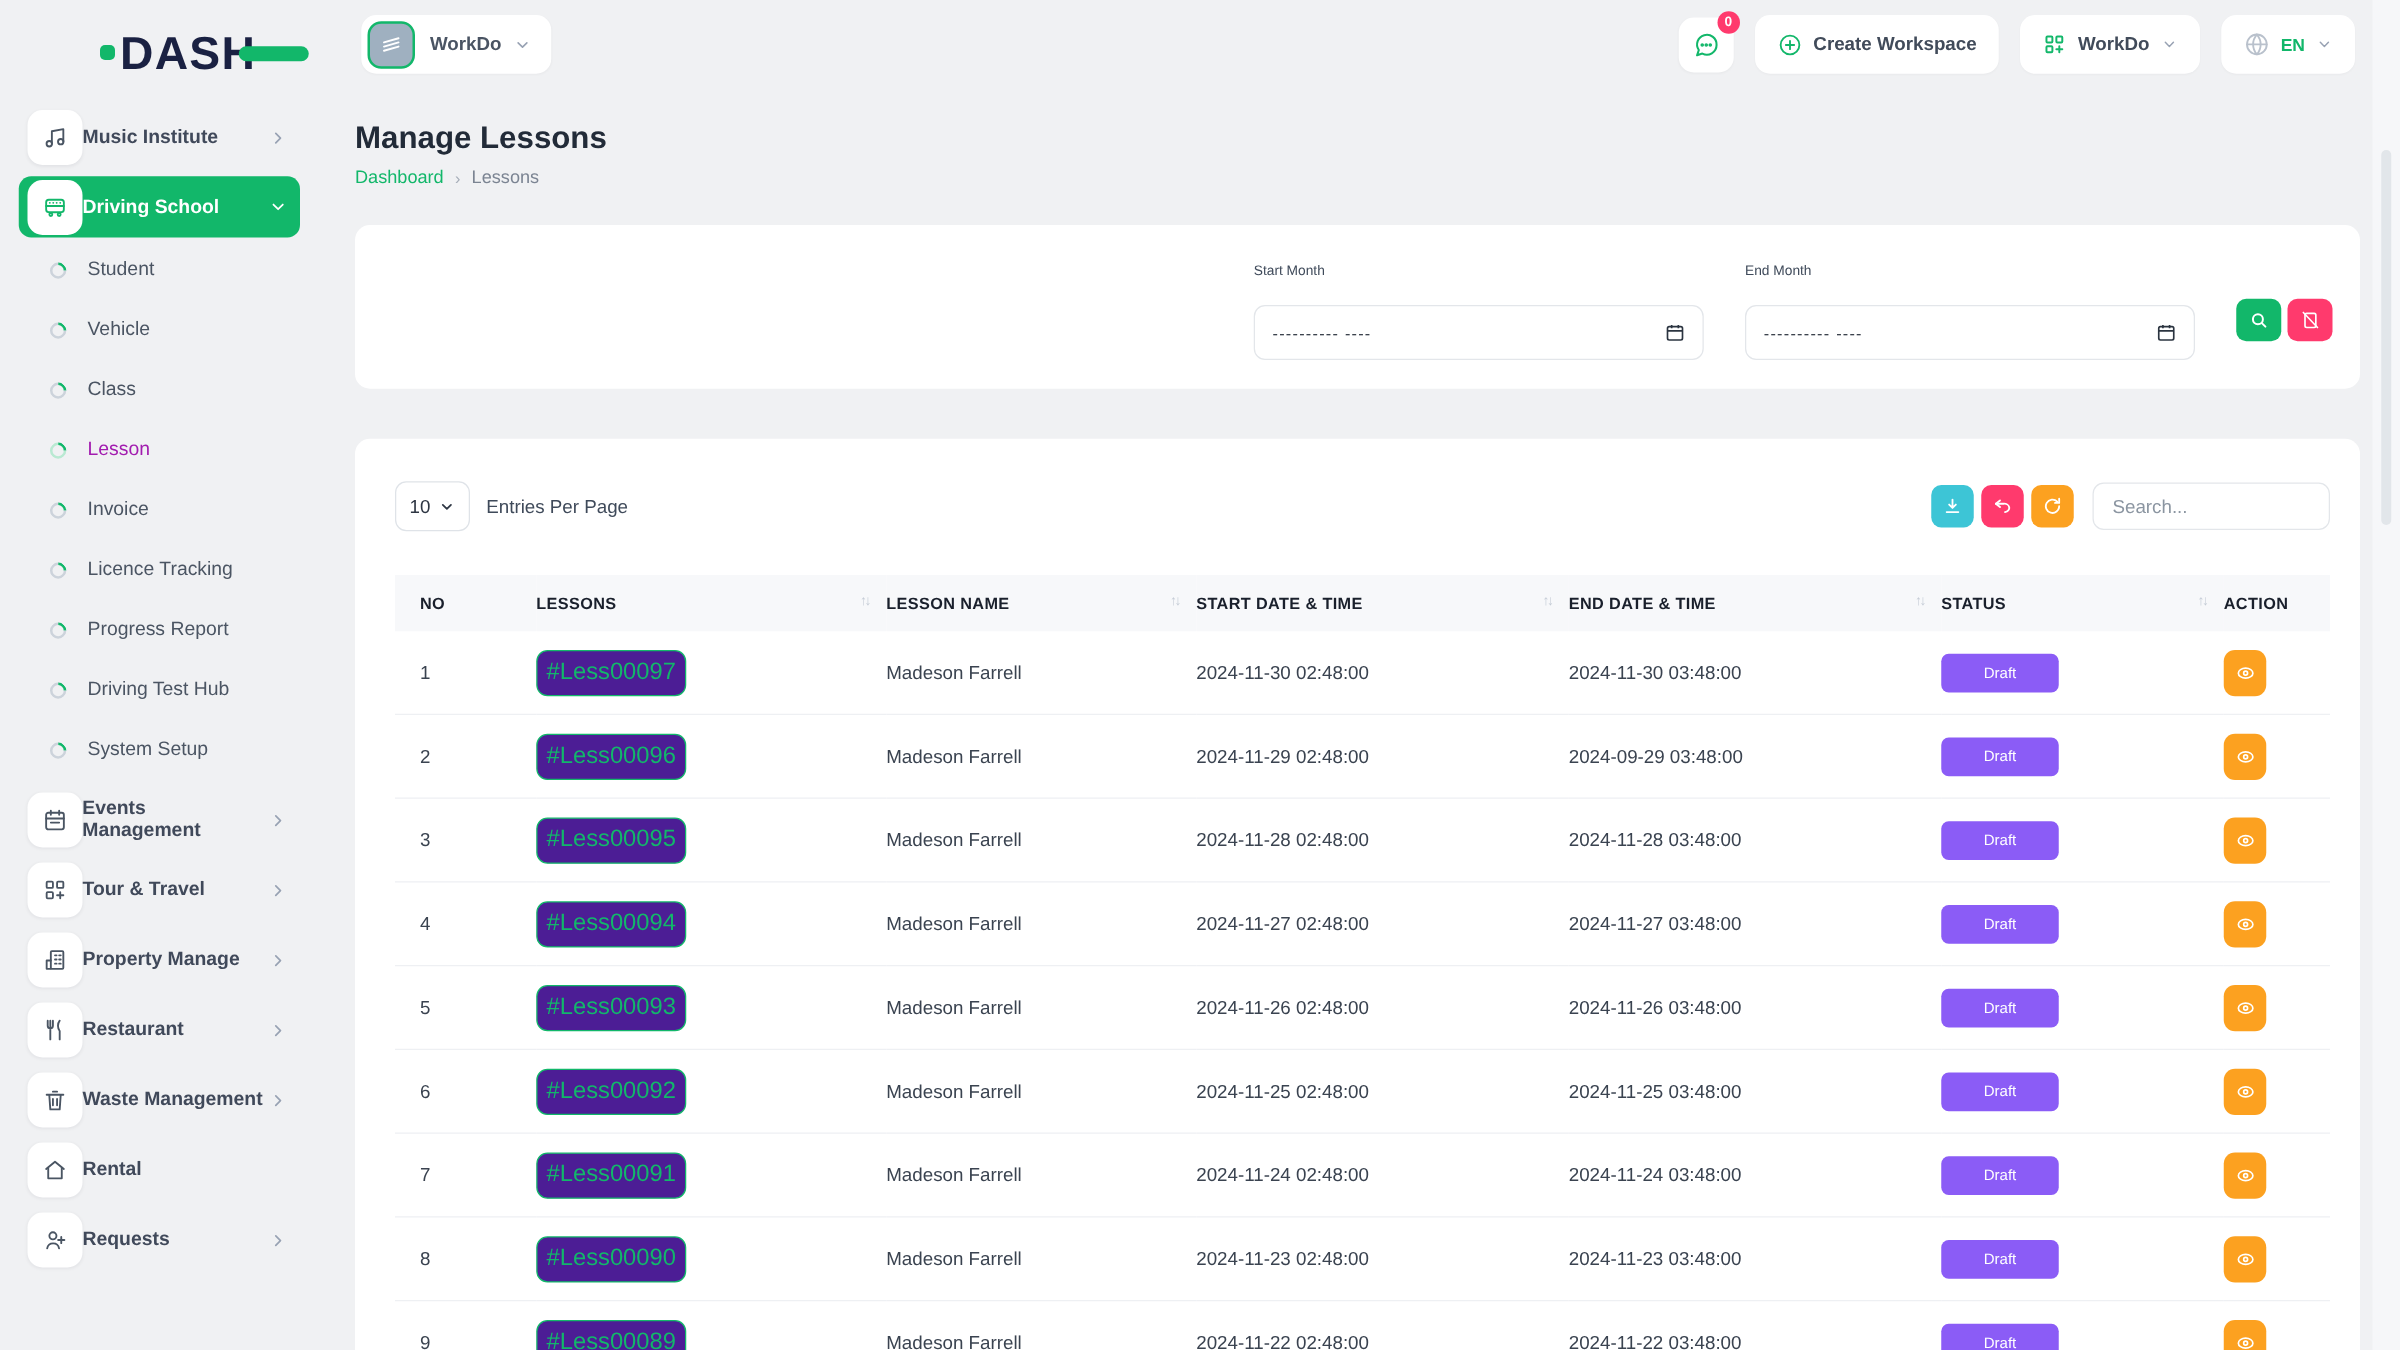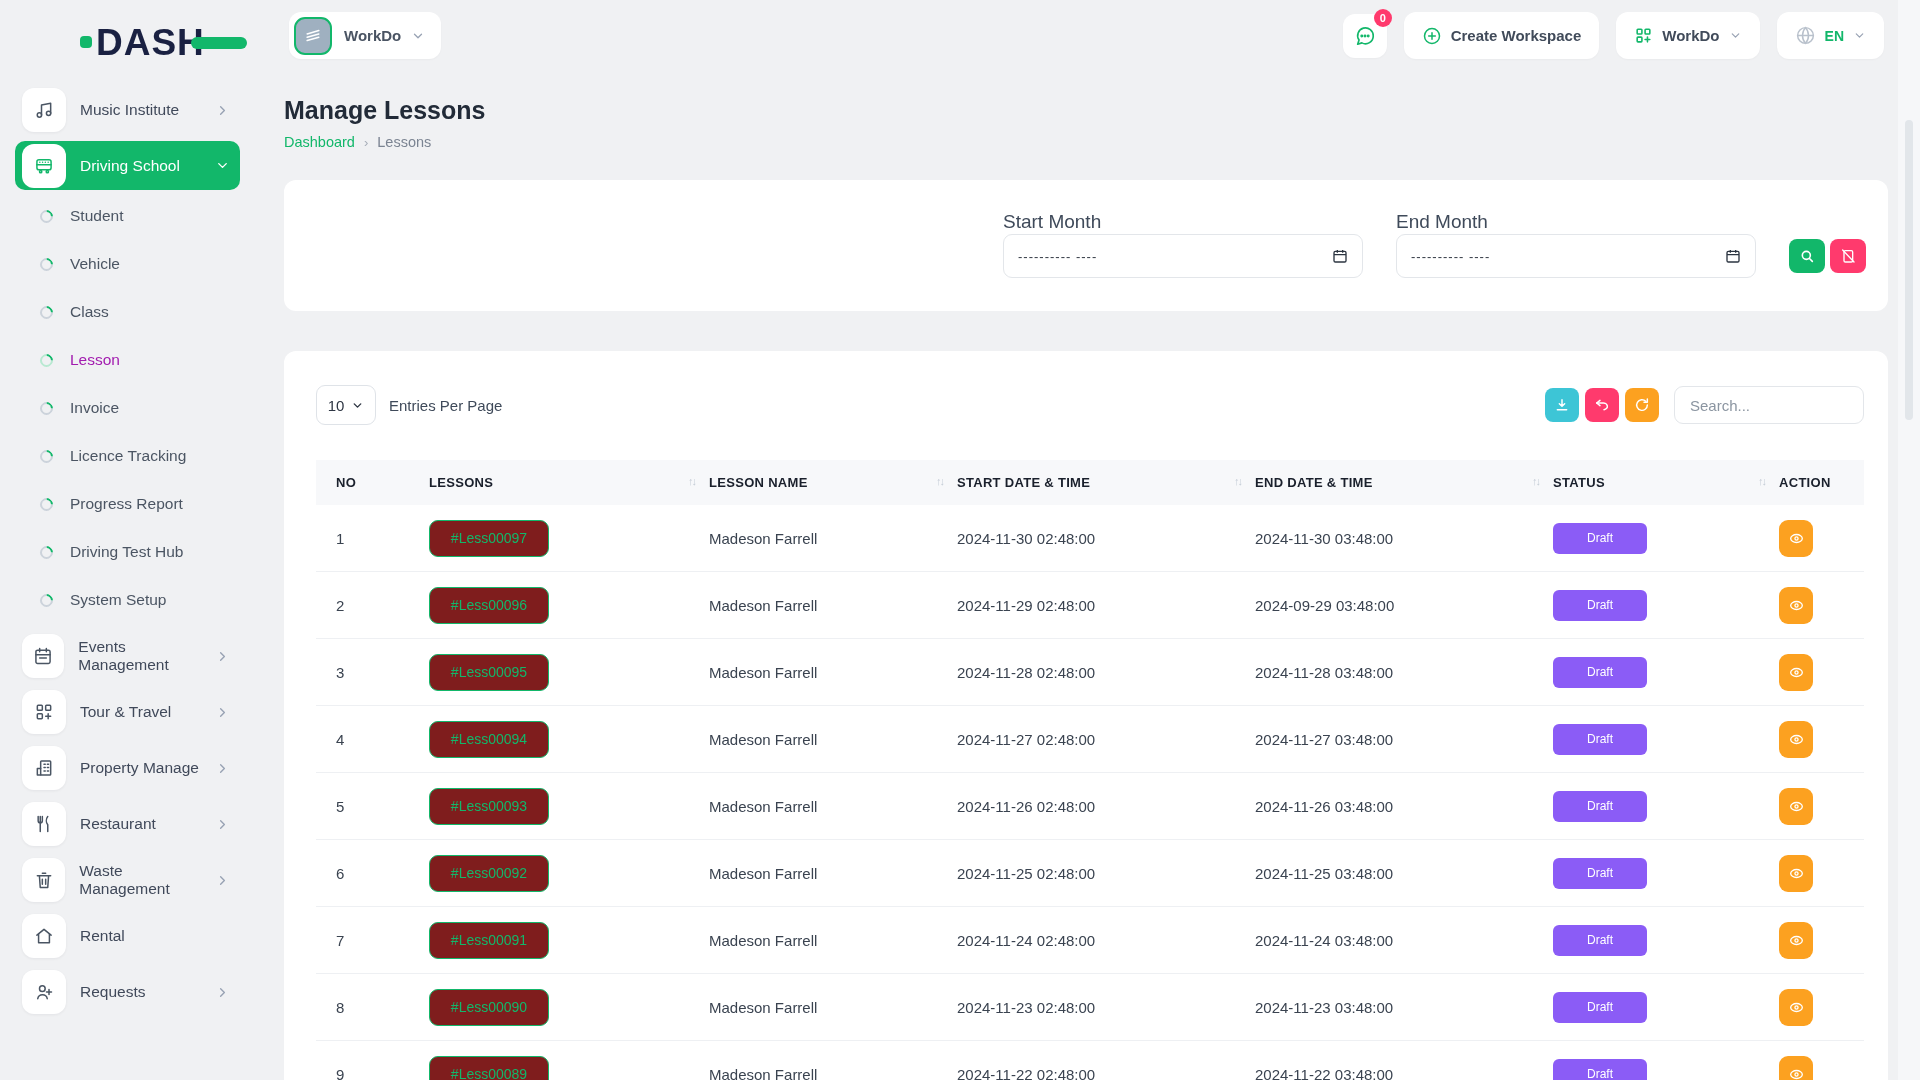--- a/index.html
+++ b/index.html
@@ -22,21 +22,21 @@
   .chat-pill{width:44px;height:44px;border-radius:12px;justify-content:center;position:relative;cursor:pointer}
   .chat-badge{position:absolute;top:-5px;right:-5px;min-width:18px;height:18px;border-radius:50%;background:#ff3a6d;color:#fff;font-size:11px;font-weight:700;display:flex;align-items:center;justify-content:center}
   .tb-pill{height:47px;padding:0 18px;font-size:15px;color:#414b5a;font-weight:600;gap:9px;cursor:pointer}
   .icon-green{color:#12b76a}.icon-gray{color:#b9c1cc}
   .chev{color:#98a2b3;display:inline-flex}
   .en-label{color:#12b76a;font-weight:700;font-size:14px}
   
   .sidebar{position:absolute;left:0;top:86px;width:260px}
   .side-top{display:flex;align-items:center;height:48px;margin:0 20px 7px 15px;padding-left:7px;border-radius:10px;cursor:pointer}
   .side-top .iconbox{width:44px;height:44px;border-radius:12px;background:#fff;display:flex;align-items:center;justify-content:center;color:#4a5563;box-shadow:0 1px 3px rgba(16,24,40,.06)}
-  .side-top .lbl{margin-left:14px;font-size:15.5px;font-weight:400;color:#40495a}
+  .side-top .lbl{font-size:15.5px;font-weight:700;color:#40495a}
   .side-top .chev{margin-left:auto;margin-right:10px}
   .side-top.big{height:56px;margin-bottom:0}
   .side-top.active{background:#12b76a;height:49px;margin-bottom:2px}
   .side-top.active .lbl{color:#fff}
   .side-top.active .iconbox{color:#12b76a;box-shadow:none}
   .side-top.active .chev{color:#fff}
   .side-sub{display:flex;align-items:center;height:48px;padding-left:40px;cursor:pointer}
   .side-sub .dot{width:9px;height:9px;border:2px solid #ccd3db;border-top-color:#12b76a;border-radius:50%;transform:rotate(45deg);flex:none}
   .side-sub .lbl{margin-left:17px;font-size:15.5px;color:#4b5563}
   .side-sub.active .lbl{color:#a21caf}
@@ -45,21 +45,21 @@
   
   .main{position:absolute;left:284px;top:96px;width:1604px}
   .page-title{font-size:25px;font-weight:700;color:#222b38;margin:0}
   .breadcrumb{display:flex;align-items:center;gap:9px;margin-top:9px;font-size:14.5px}
   .bc-link{color:#12b76a;cursor:pointer}
   .bc-sep{color:#a6adb8;font-size:13px}
   .bc-current{color:#7b8492}
   .card{background:#fff;border-radius:12px}
   .filter-card{margin-top:30px;height:131px;box-sizing:border-box;padding:31px 22px 0 0;display:flex;justify-content:flex-end;align-items:flex-start}
   .fgroup{width:360px;margin-right:33px}
-  .fgroup label{display:block;font-size:19px;color:#3f4a5a;margin-bottom:1px}
+  .fgroup label{display:block;font-size:11px;color:#3f4a5a;margin-bottom:21px}
   .date-input{height:44px;border:1px solid #e3e6ea;border-radius:9px;display:flex;align-items:center;padding:0 14px;box-sizing:border-box;cursor:pointer;background:#fff}
   .date-dashes{font-size:13px;color:#333a45;letter-spacing:1px;flex:1}
   .fbtns{display:flex;gap:5px;margin-top:28px}
   .sq-btn{width:36px;height:34px;border:none;border-radius:8px;display:flex;align-items:center;justify-content:center;color:#fff;cursor:pointer;padding:0}
   .btn-green{background:#12b76a}.btn-pink{background:#ff3a6d}.btn-cyan{background:#3dc5d6}.btn-orange{background:#fca120}
   
   .table-card{margin-top:40px;height:760px;box-sizing:border-box;padding:34px 24px 0 32px;border-radius:12px 12px 0 0}
   .controls{display:flex;align-items:center}
   .entries-select{width:58px;height:38px;border:1px solid #dfe3e8;border-radius:9px;display:flex;align-items:center;justify-content:center;gap:7px;font-size:15px;color:#2e3643;cursor:pointer;background:#fff}
   .entries-label{margin-left:13px;font-size:15px;color:#3f4a5a}
@@ -67,21 +67,21 @@
   .ctl-btns{display:flex;gap:6px}
   .ctl-btns .sq-btn{width:34px;height:34px}
   .search-input{width:190px;height:38px;margin-left:15px;border:1px solid #e3e6ea;border-radius:9px;padding:0 15px;font-size:15px;color:#3c4653;outline:none;box-sizing:border-box;font-family:"Liberation Sans",sans-serif}
   .search-input::placeholder{color:#8b95a1}
   table.lessons{border-collapse:collapse;margin-top:35px;table-layout:fixed;width:1548px}
   table.lessons th{background:#f7f8fa;font-size:13px;font-weight:700;color:#1a202c;text-align:left;letter-spacing:.3px;padding:15px 0;white-space:nowrap}
   th .sort{float:right;margin-right:14px;color:#c5ccd6;font-size:11px;letter-spacing:-2px;cursor:pointer;font-weight:400}
   table.lessons td{padding:0;height:66px;font-size:15px;color:#3a4350;border-bottom:1px solid #eef0f3}
   .col-no{width:113px}.col-lessons{width:280px}.col-name{width:248px}.col-start{width:298px}.col-end{width:298px}.col-status{width:226px}.col-action{width:85px}
   .pl{padding-left:20px !important}
-  .lesson-chip{display:inline-flex;align-items:center;justify-content:center;min-width:120px;height:37px;border:1px solid #12b76a;color:#12b76a;border-radius:9px;font-size:14px;box-sizing:border-box;cursor:pointer;background:#7f1d1d}
+  .lesson-chip{display:inline-flex;align-items:center;justify-content:center;min-width:120px;height:37px;border:1px solid #12b76a;color:#12b76a;border-radius:9px;font-size:19px;box-sizing:border-box;cursor:pointer;background:#4c1d95}
   .status-badge{display:inline-flex;align-items:center;justify-content:center;width:94px;height:31px;background:#8b5cf6;color:#fff;border-radius:6px;font-size:12px}
   .action-btn{width:34px;height:37px;border:none;border-radius:9px;background:#fca120;color:#fff;display:flex;align-items:center;justify-content:center;cursor:pointer;padding:0}
   
   .scroll-strip{position:absolute;right:0;top:0;width:22px;height:1080px;background:#f6f7f9}
   .scroll-thumb{position:absolute;left:7px;top:120px;width:8px;height:300px;border-radius:4px;background:#e2e6ea}
   svg{display:block}
 </style>
 </head>
 <body>
 

